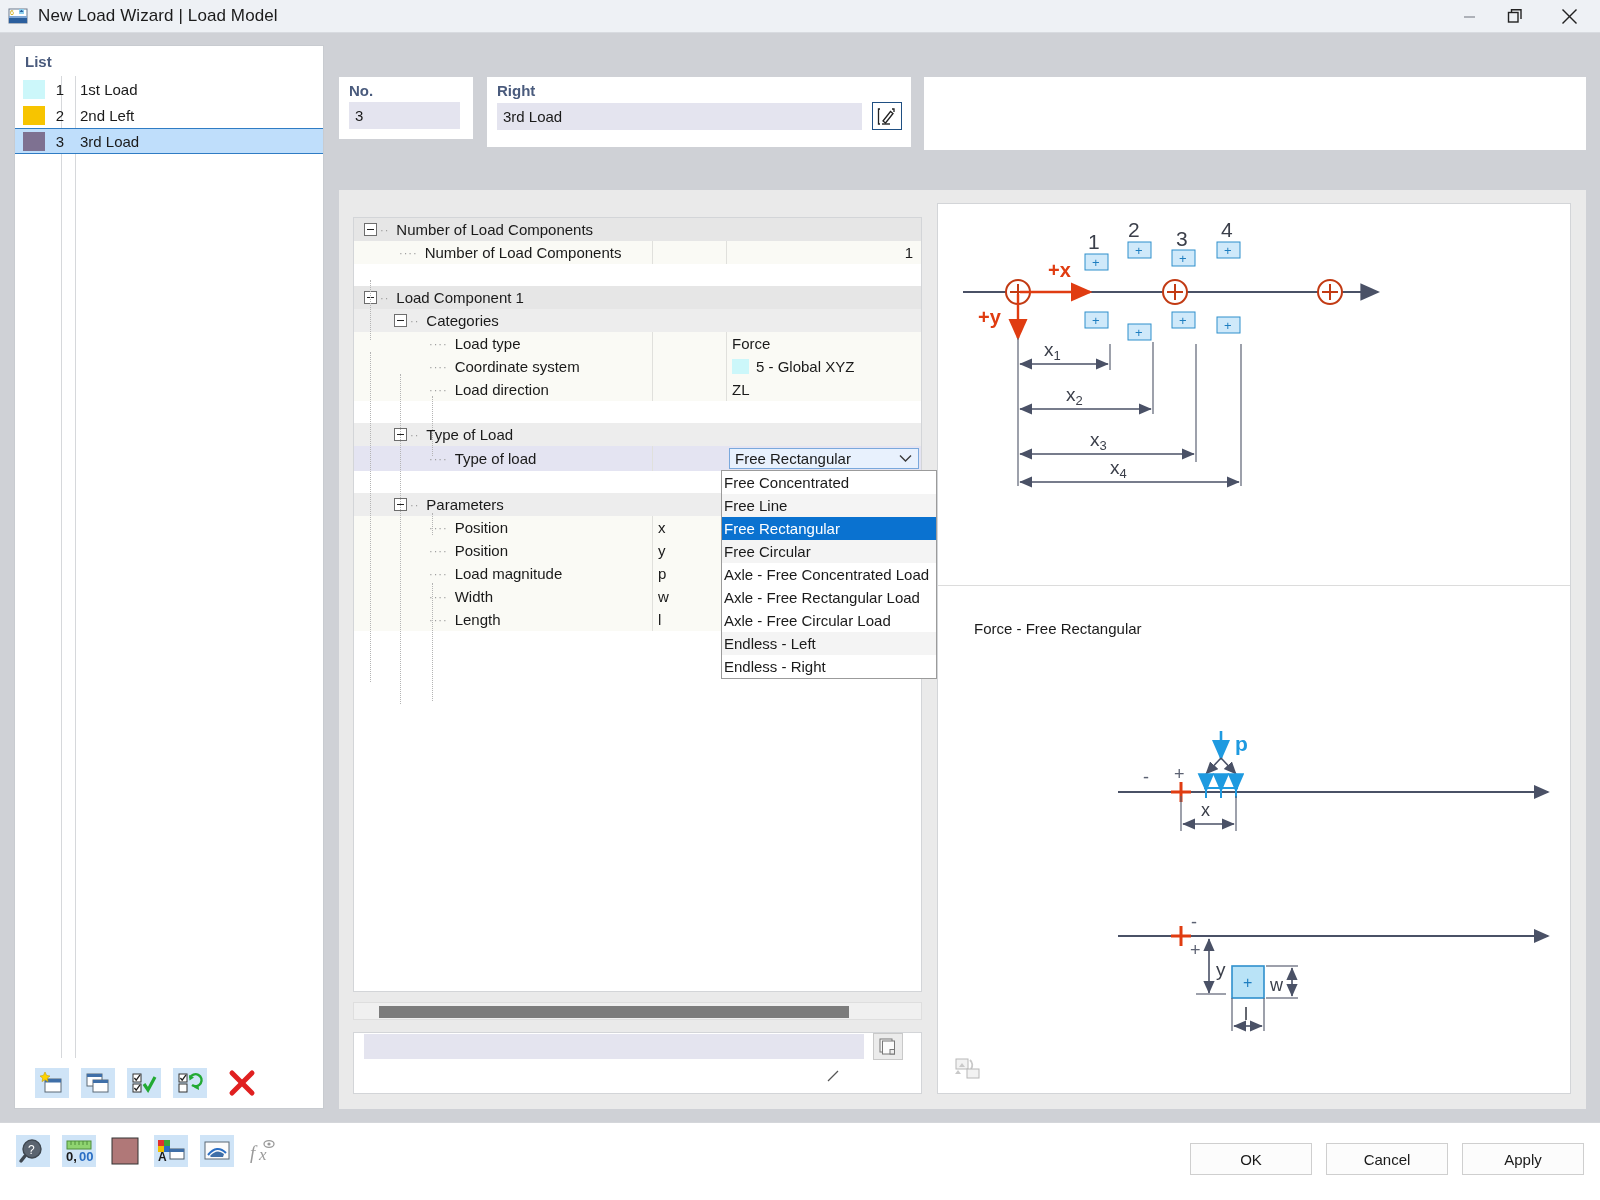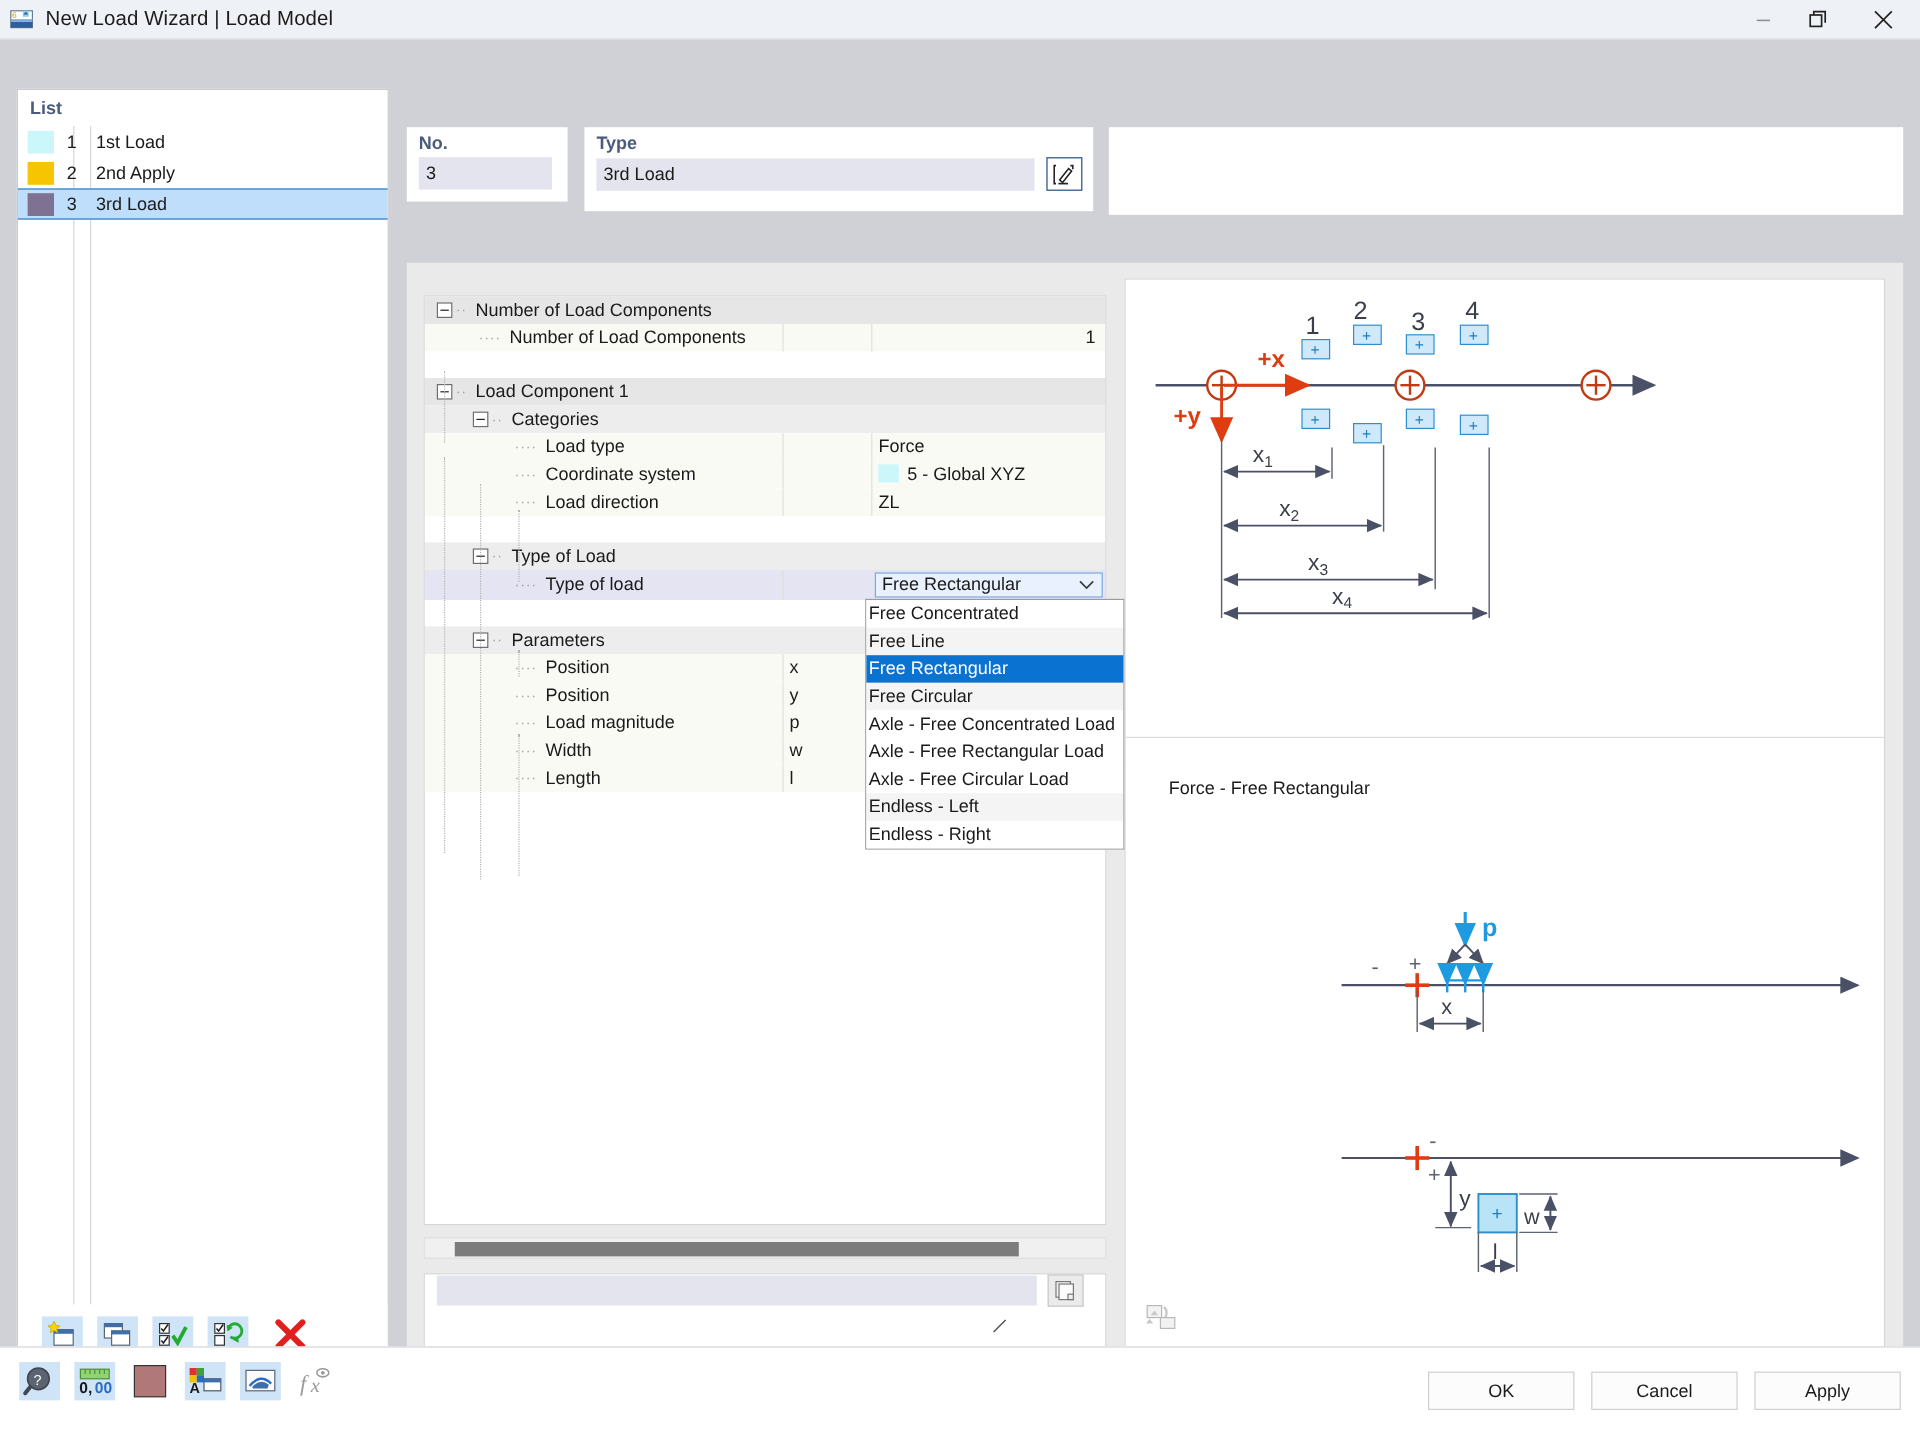--- a/index.html
+++ b/index.html
@@ -21,21 +21,21 @@
     border-bottom:1px solid #d8dbe0;
   }
   .titlebar .app-icon{ width:20px; height:20px; margin-left:8px; margin-right:10px; position:relative; flex:none;}
   .titlebar .title{ font-size:17px; color:#1b1b1b; letter-spacing:.1px;}
   .win-btns{ position:absolute; right:0; top:0; height:33px; display:flex;}
   .win-btn{ width:46px; height:33px; display:flex; align-items:center; justify-content:center; font-size:15px; color:#333;}
   .win-btn.close{ width:62px; }
   .win-btn svg{ display:block; }
 
   
-  .body-area{ position:absolute; left:0; top:33px; width:1600px; height:1089px; background:#cfd1d6;margin-top:29px;}
+  .body-area{ position:absolute; left:0; top:33px; width:1600px; height:1089px; background:#cfd1d6;}
 
   
   .list-panel{
     position:absolute; left:14px; top:12px; width:310px; height:1064px;
     background:#ffffff; border:1px solid #c8cbd0;
   }
   .list-title{ color:#4a5b7d; font-weight:bold; font-size:15px; padding:7px 0 6px 10px;}
   .list-rows{ position:relative; }
   .list-row{ display:flex; align-items:center; height:26px; padding-left:8px; position:relative;}
   .list-row.selected{ background:#bfdefb; border-top:1px solid #2f7cc4; border-bottom:1px solid #2f7cc4;}
@@ -184,21 +184,21 @@
     <div class="list-colline list-grid-v2"></div>
     <div class="list-rows">
       <div class="list-row">
         <span class="swatch" style="background:#ccf7fa"></span>
         <span class="row-num">1</span>
         <span class="row-label">1st Load</span>
       </div>
       <div class="list-row">
         <span class="swatch" style="background:#f7c400"></span>
         <span class="row-num">2</span>
-        <span class="row-label">2nd Apply</span>
+        <span class="row-label">2nd Left</span>
       </div>
       <div class="list-row selected">
         <span class="swatch" style="background:#7e7191"></span>
         <span class="row-num">3</span>
         <span class="row-label">3rd Load</span>
       </div>
     </div>
 
     <div class="list-toolbar">
       <div class="tb-icon">
@@ -243,21 +243,21 @@
       </div>
     </div>
   </div>
 
   <div class="no-panel">
     <div class="no-label">No.</div>
     <input class="no-input" value="3" style="">
   </div>
 
   <div class="name-panel">
-    <div class="name-label">Type</div>
+    <div class="name-label">Right</div>
     <div class="name-row">
       <input class="name-input" value="3rd Load" style="">
       <div class="name-btn">
         <svg width="20" height="19" viewBox="0 0 20 19">
           <path d="M3 2 L1.5 2 L1.5 17 L3 17" fill="none" stroke="#222" stroke-width="1.3"></path>
           <path d="M15 2 L17 2 L17 5" fill="none" stroke="#222" stroke-width="1.3"></path>
           <path d="M6 14 L13.5 4.5 L16 6.5 L8.5 16 Z" fill="none" stroke="#222" stroke-width="1.3"></path>
           <line x1="5" y1="17" x2="13" y2="17" stroke="#222" stroke-width="1.4"></line>
         </svg>
       </div>

